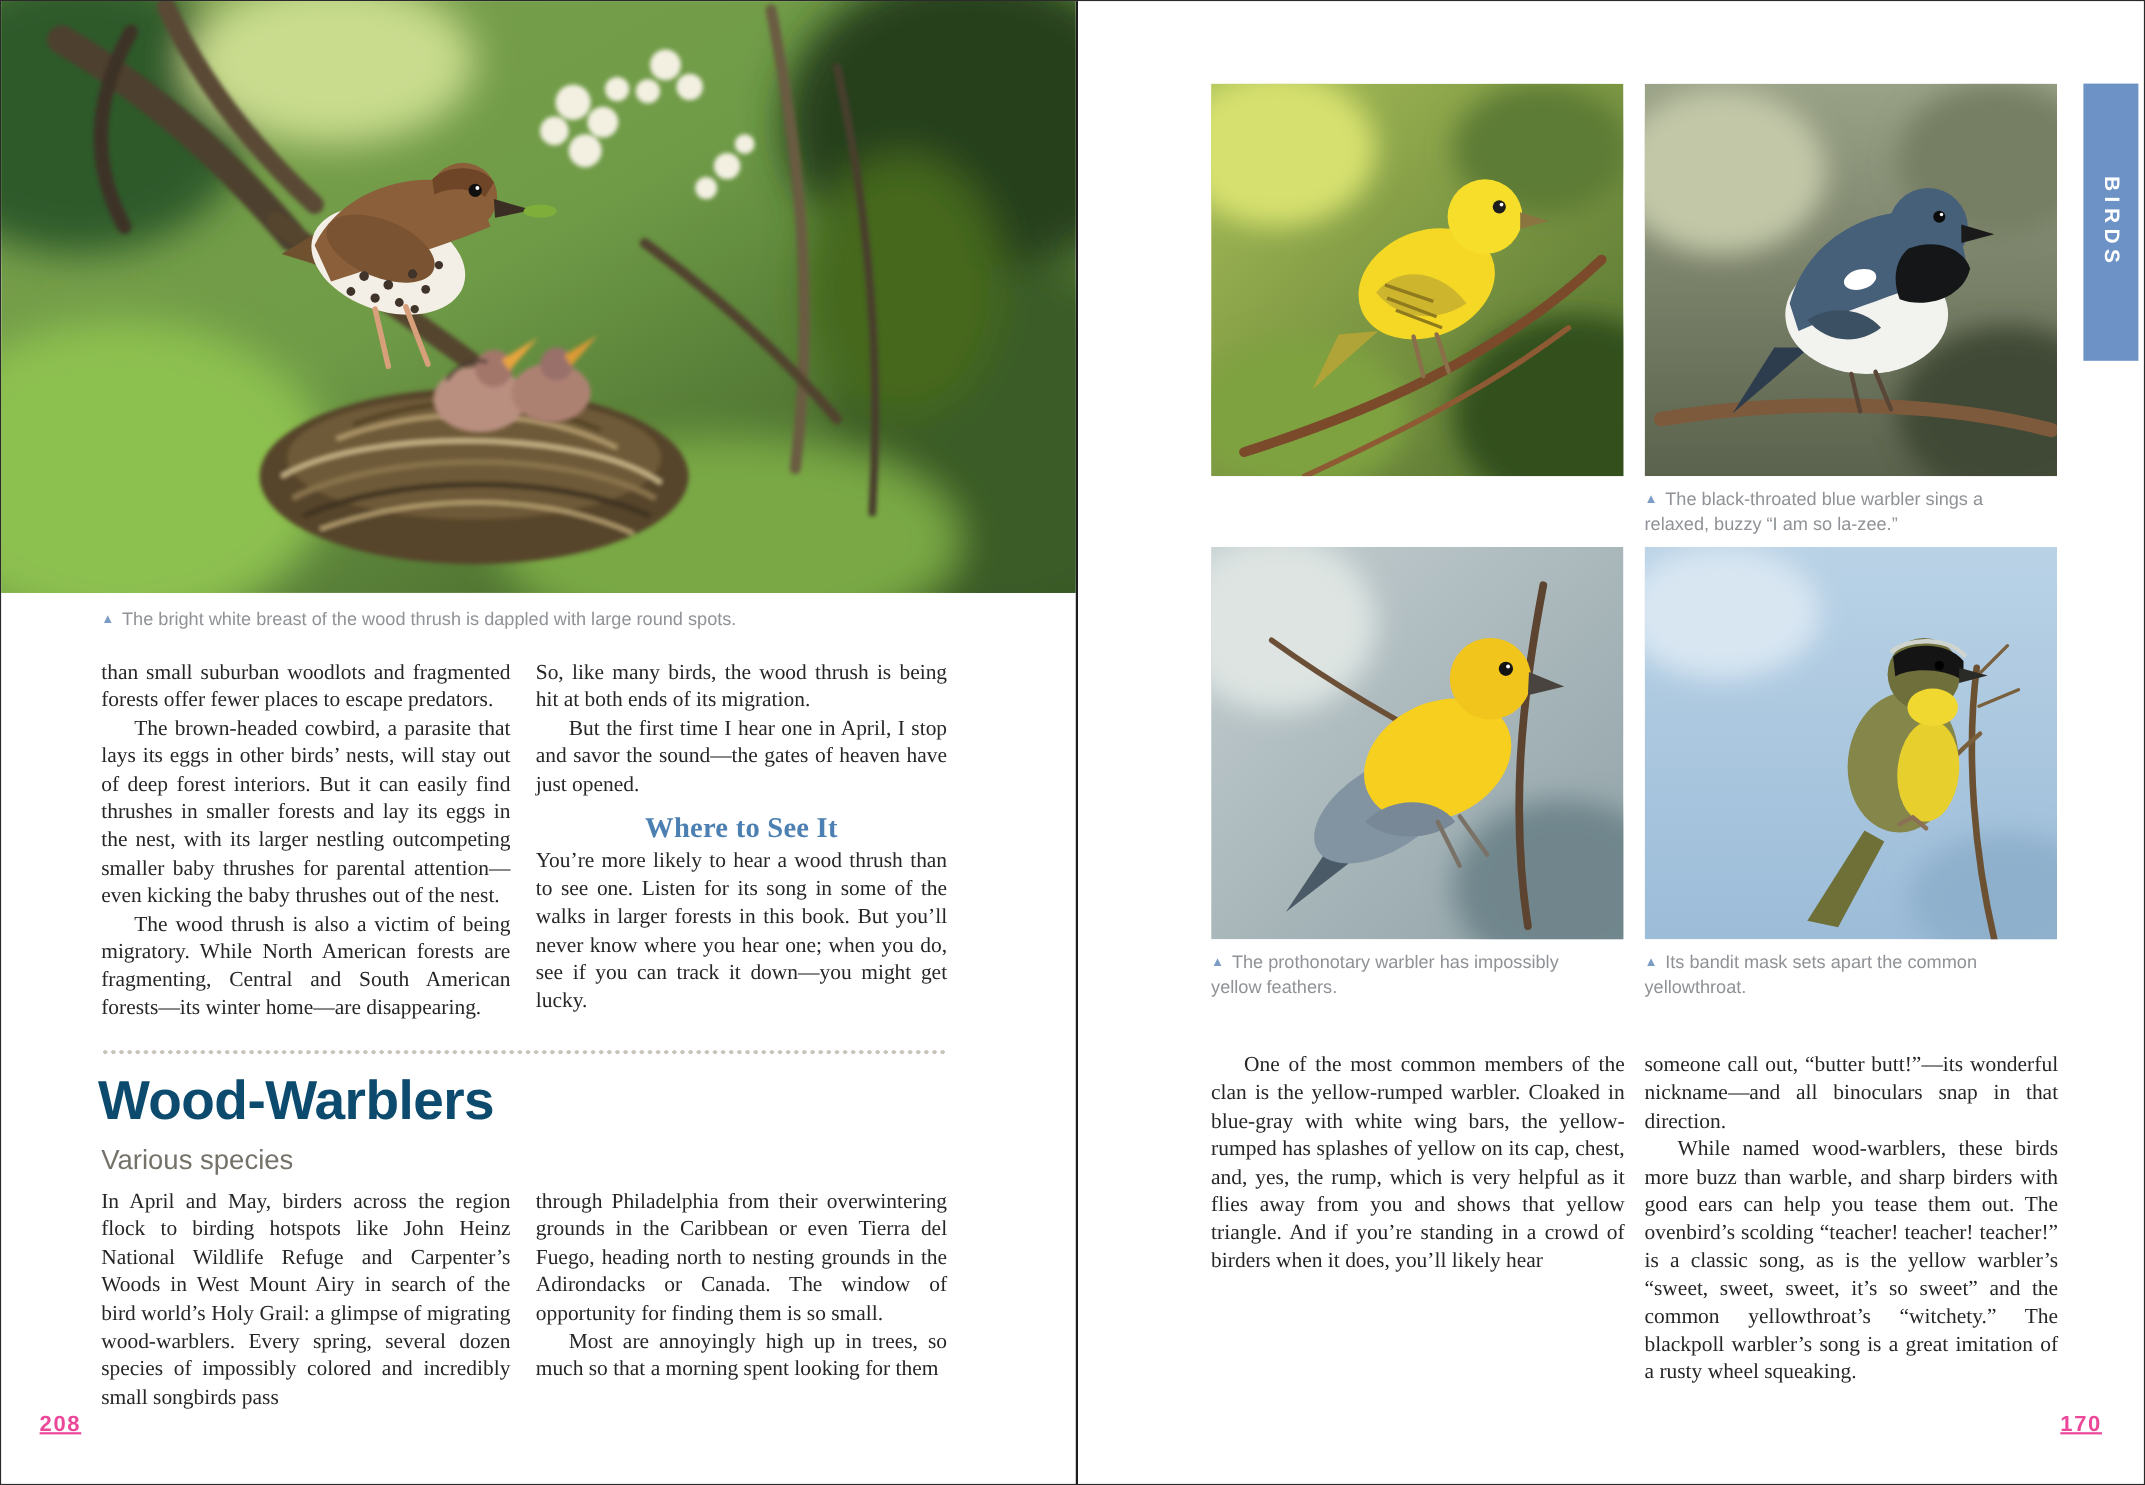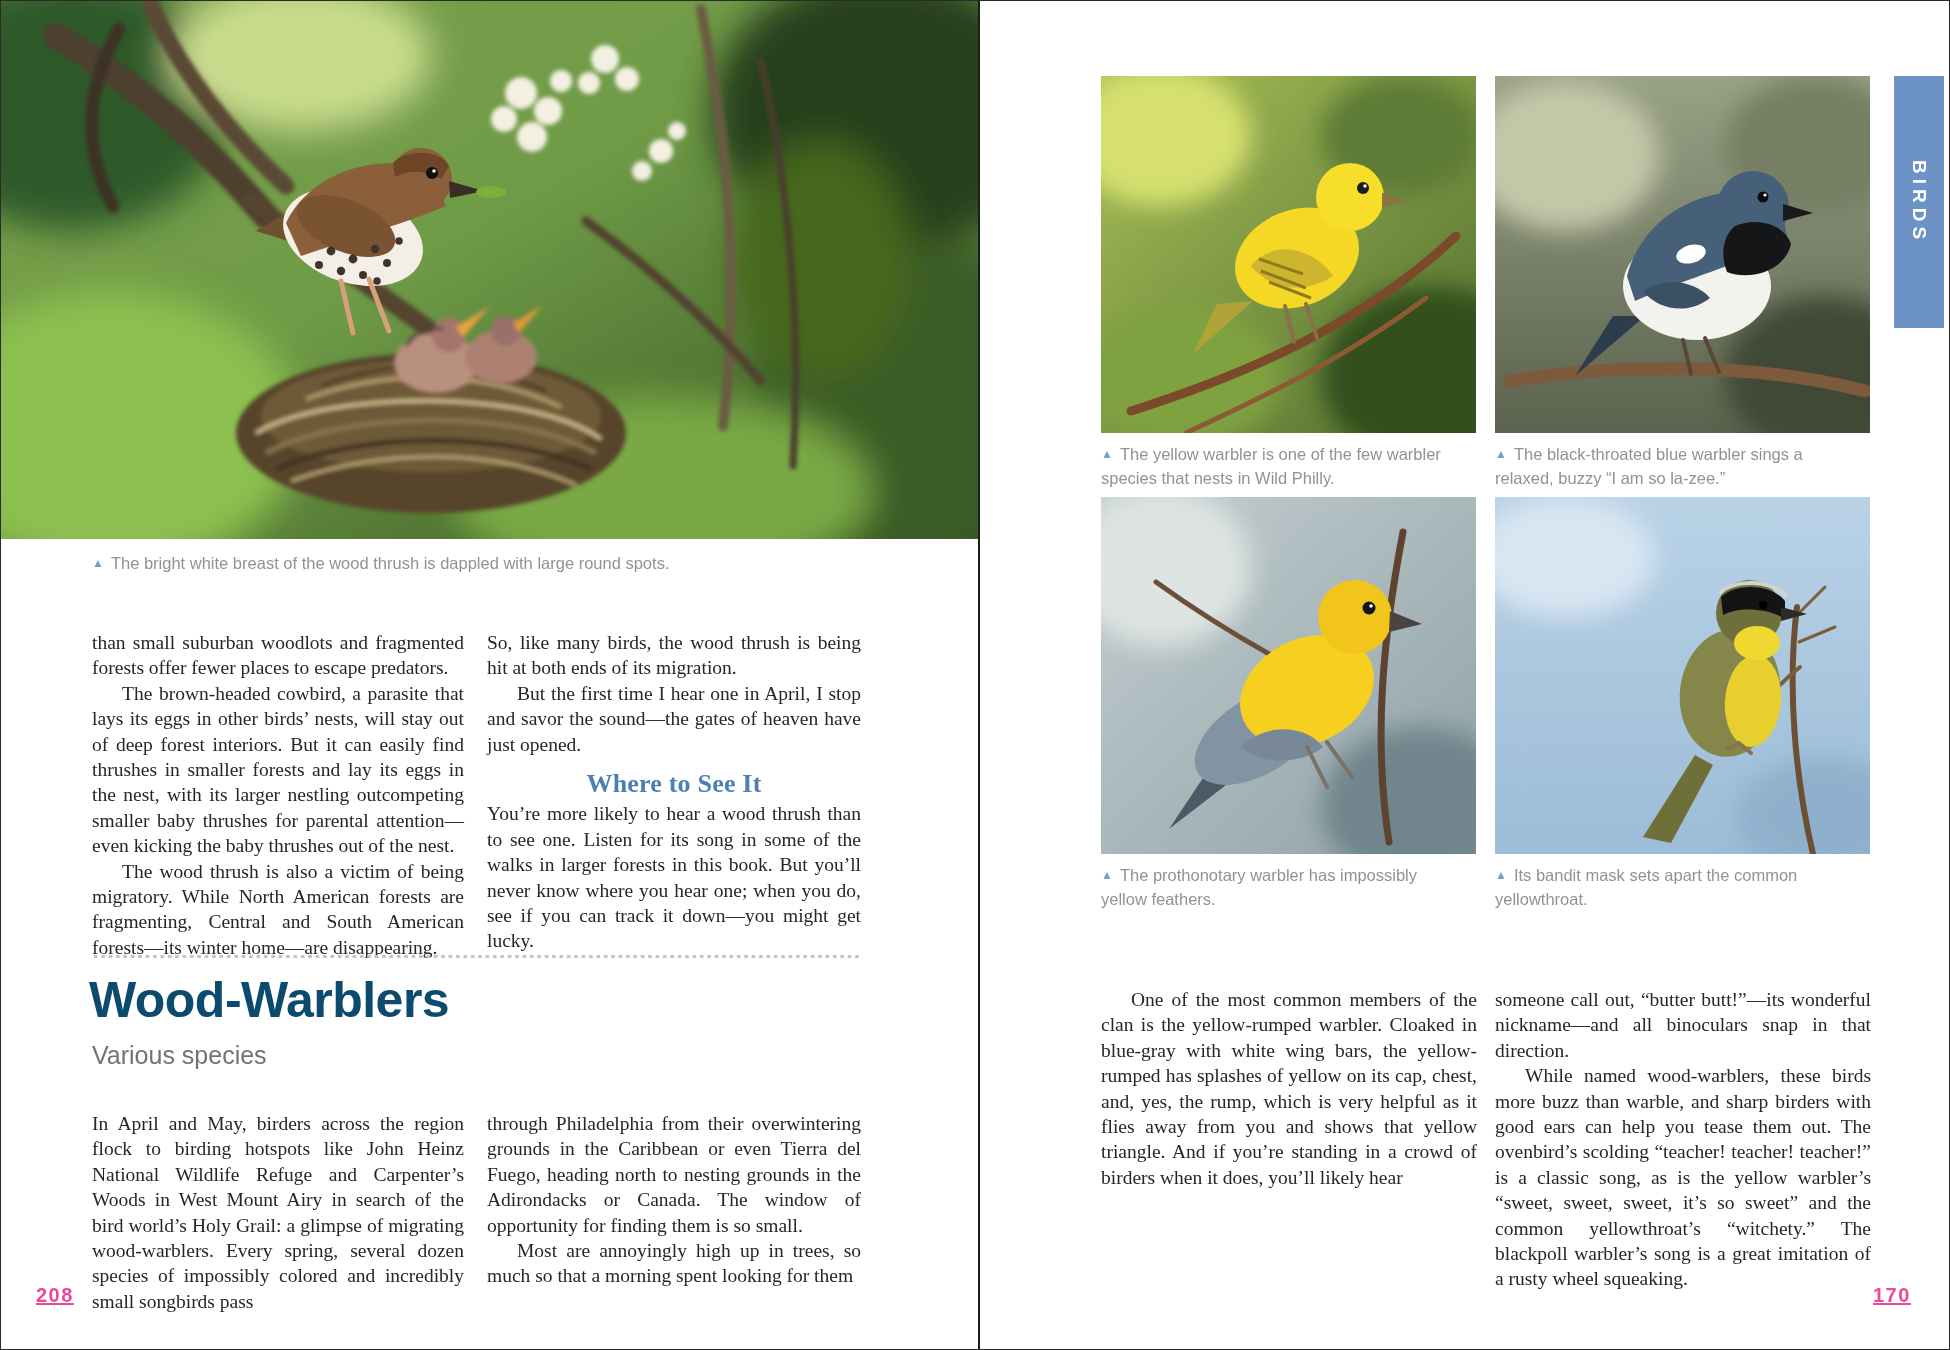--- a/index.html
+++ b/index.html
@@ -27,21 +27,21 @@
   .tri { color:#7b9cc4; font-size:12px; margin-right:7px; position:relative; top:-2px; }
   .cap-hero { left:91px;  top:551px; width:740px; }
   .cap-1    { left:1100px; top:442px; width:360px; }
   .cap-2    { left:1494px; top:442px; width:368px; }
   .cap-3    { left:1100px; top:863px; width:330px; }
   .cap-4    { left:1494px; top:863px; width:320px; }
 
   
   .col {
     position:absolute; width:372px; font-size:19.5px; line-height:25.4px;
-    color:#262626; text-align:justify;margin-top:31px;
+    color:#262626; text-align:justify;
   }
   .col p { margin:0; }
   .ind { text-indent:30px; }
   .col-a { left:91px;  top:598px; }
   .col-b { left:486px; top:598px; width:374px; }
   .col-c { left:91px;  top:1079px; }
   .col-d { left:486px; top:1079px; width:374px; }
   .col-e { left:1100px; top:955px; width:376px; }
   .col-f { left:1494px; top:955px; width:376px; }
 
@@ -351,23 +351,20 @@
         <ellipse cx="262" cy="146" rx="23" ry="17" fill="#f0d831"></ellipse>
         <path d="M226,100 C240,86 276,86 290,104 L290,122 C272,110 242,110 228,118 Z" fill="#141414"></path>
         <path d="M224,96 C240,82 276,82 292,100" stroke="#cfd4cf" stroke-width="4" fill="none"></path>
         <circle cx="268" cy="108" r="4.2" fill="#000000"></circle>
         <path d="M286,110 L312,117 L286,124 Z" fill="#2a2a26"></path>
         <path d="M232,252 L244,246 L256,256" stroke="#8a7054" stroke-width="4" fill="none" stroke-linecap="round"></path>
       </g>
     </svg>
   </figure>
 
-  <div class="caption cap-1">
-    <span class="tri">▲</span><span>The yellow warbler is one of the few warbler species that nests in Wild Philly.</span>
-  </div>
   <div class="caption cap-2">
     <span class="tri">▲</span><span>The black-throated blue warbler sings a relaxed, buzzy “I am so la-zee.”</span>
   </div>
   <div class="caption cap-3">
     <span class="tri">▲</span><span>The prothonotary warbler has impossibly yellow feathers.</span>
   </div>
   <div class="caption cap-4">
     <span class="tri">▲</span><span>Its bandit mask sets apart the common yellowthroat.</span>
   </div>
 

